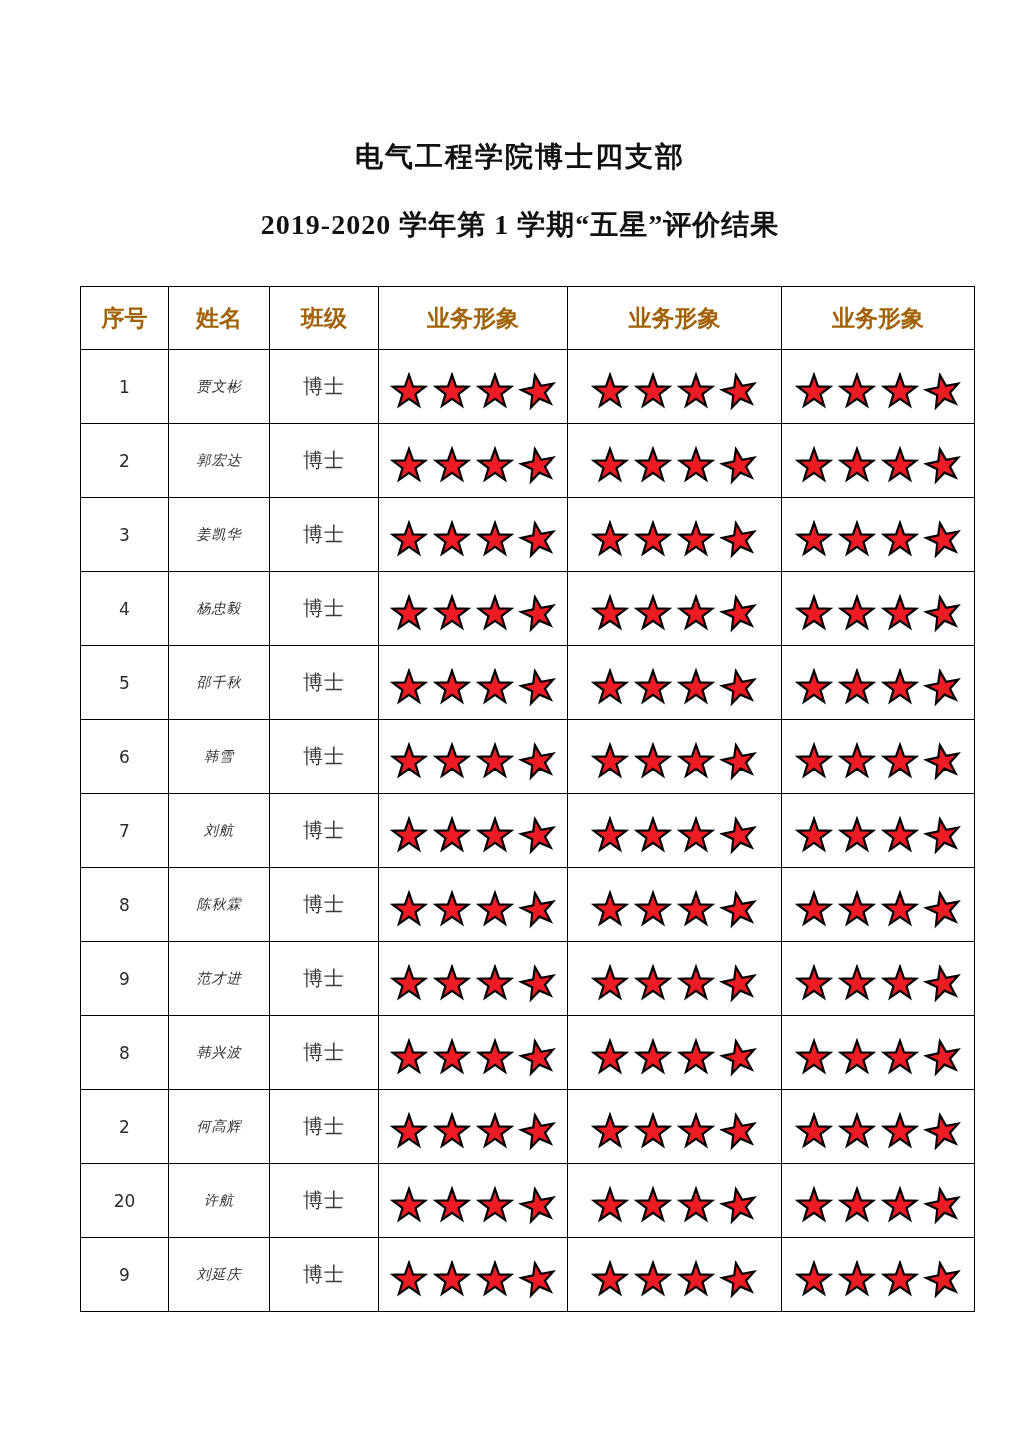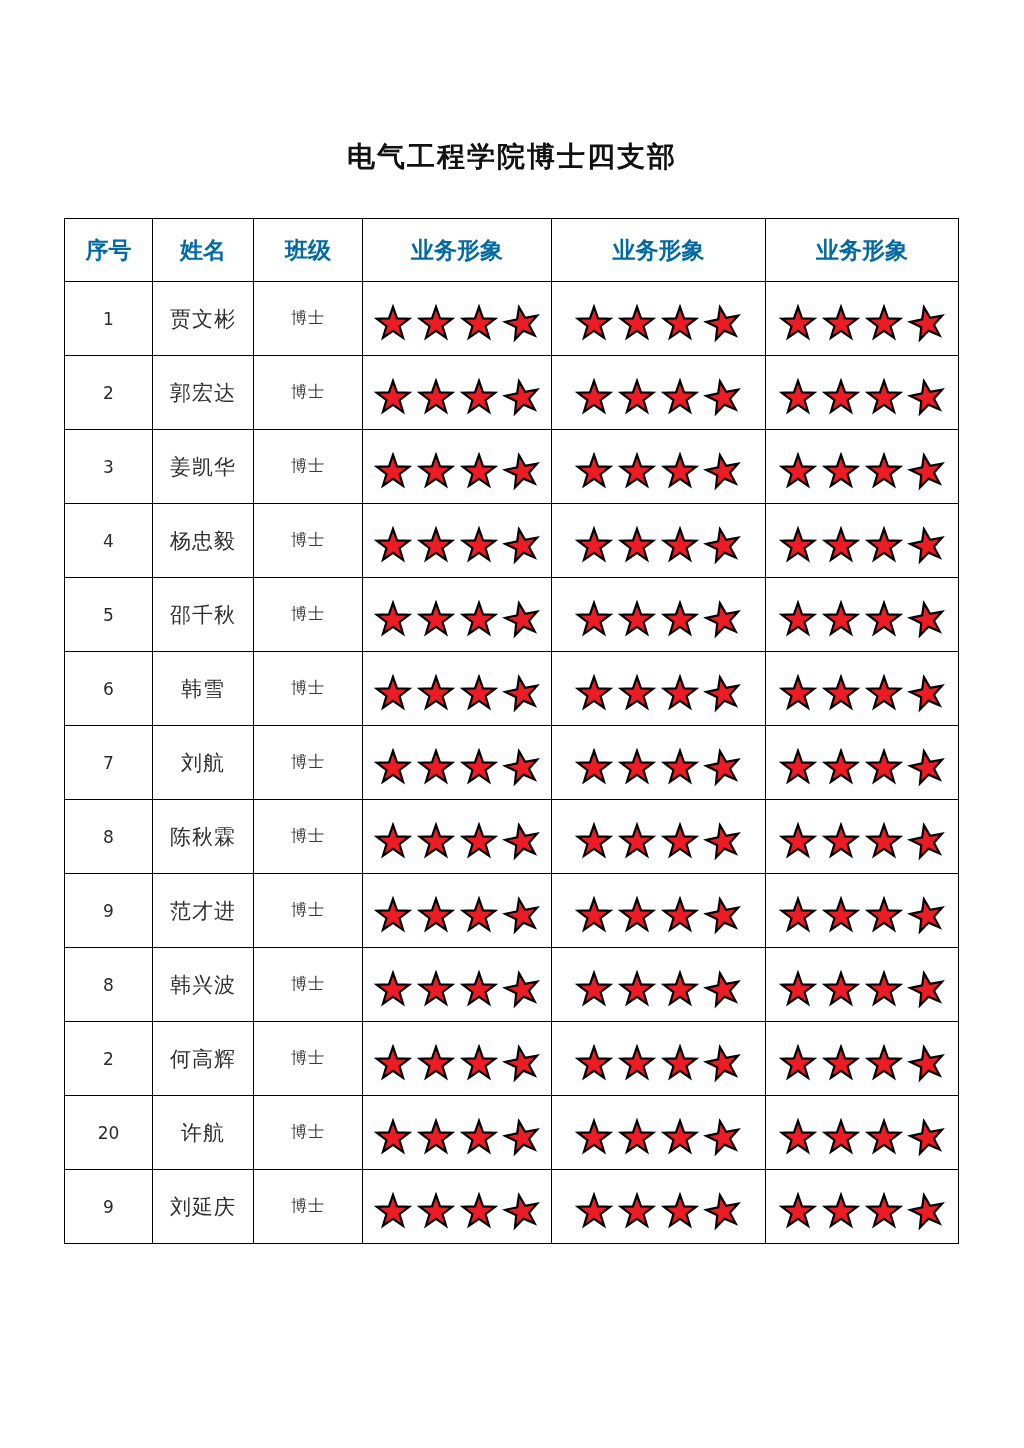--- a/index.html
+++ b/index.html
@@ -10,20 +10,21 @@
     color: #000;
   }
   body {
     min-height: 1448px;
     position: relative;
   }
   .page {
     width: 1024px;
     min-height: 1448px;
     background: #fff;
+    padding-left: 16px;
   }
   .title-block {
     padding-top: 138px;
     text-align: center;
   }
   .title-line1 {
     font-size: 28px;
     font-weight: bold;
     letter-spacing: 2px;
     color: #111;
@@ -44,39 +45,40 @@
   .eval-table th, .eval-table td {
     border: 1.5px solid #000;
     overflow: hidden;
   }
   .eval-table thead th {
     height: 63px;
     font-size: 23px;
     font-weight: bold;
     text-align: center;
     vertical-align: middle;
-    color: #0369a1;
+    color: #a16207;
   }
   .eval-table tbody td {
     height: 74px;
     text-align: center;
     vertical-align: middle;
   }
   td.num-cell {
     font-family: "DejaVu Sans", "Liberation Sans", sans-serif;
     font-size: 17px;
     color: #2a2a2a;
   }
   td.name-cell {
-    font-size: 21px;
+    font-size: 14px;
     color: #2f2f2f;
     letter-spacing: 1px;
+    font-style: italic;
   }
   td.class-cell {
-    font-size: 16px;
+    font-size: 20px;
     color: #3a3a3a;
     letter-spacing: 1px;
   }
   td.star-cell {
     vertical-align: top;
     padding-top: 8px;
   }
   .stars {
     display: flex;
     justify-content: center;
@@ -91,20 +93,21 @@
     transform: rotate(-11deg);
   }
 </style>
 </head>
 <body>
 
 <div class="page">
 
   <div class="title-block">
     <div class="title-line1">电气工程学院博士四支部</div>
+    <div class="title-line2">2019-2020 学年第 1 学期“五星”评价结果</div>
   </div>
 
   <table class="eval-table">
     <colgroup>
       <col style="width:88px">
       <col style="width:101px">
       <col style="width:109px">
       <col style="width:189px">
       <col style="width:214px">
       <col style="width:193px">

